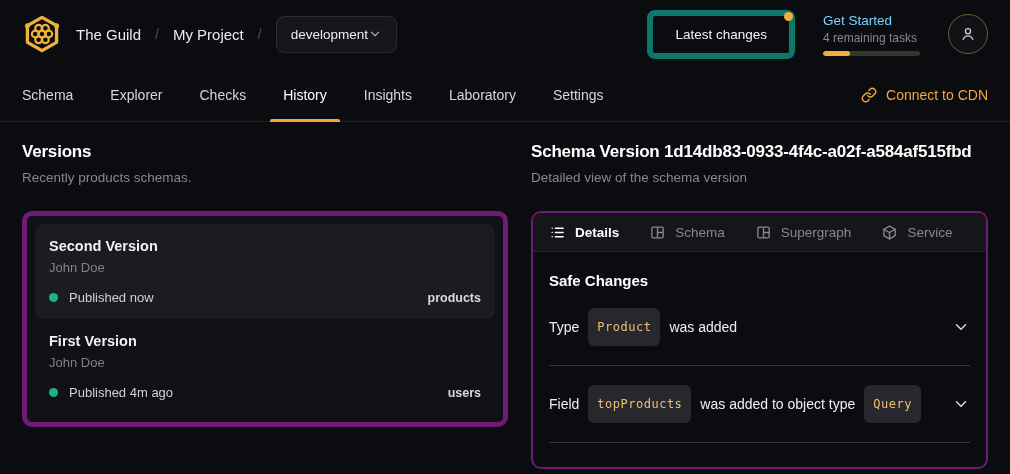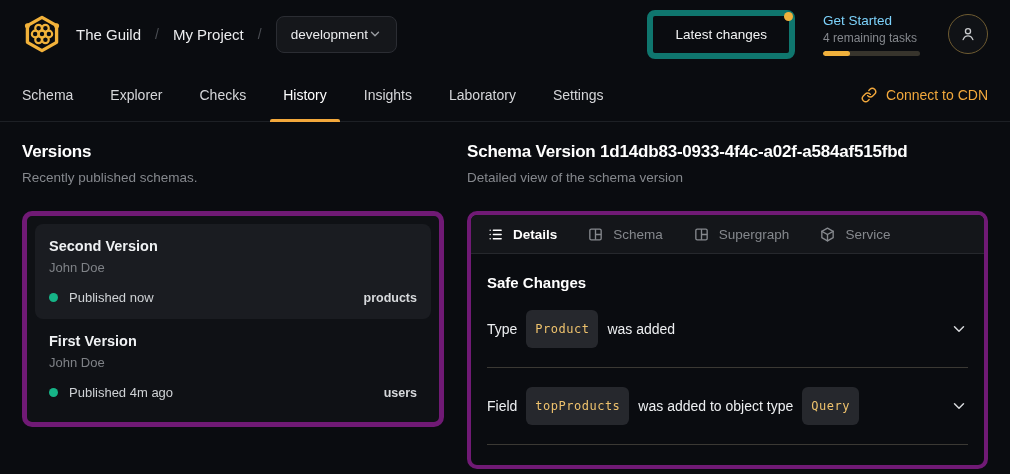--- a/index.html
+++ b/index.html
@@ -47,38 +47,38 @@
   .nav-tab { font-size:14px; font-weight:500; color:#d6d7da; display:flex;
     align-items:center; position:relative; cursor:pointer; }
   .nav-tab.active { color:#fff; }
   .nav-tab.active::after { content:""; position:absolute; left:-13px; right:-13px;
     bottom:-1px; height:3px; background:var(--accent,#f2a83c); border-radius:2px 2px 0 0; }
   .cdn-link { margin-left:auto; display:flex; align-items:center; gap:9px;
     color:var(--accent,#f2a83c); font-size:14px; font-weight:500; cursor:pointer; }
 
   
   .main { display:flex; padding:20px 22px 0; gap:23px; }
-  .col-left { width:422px; flex:none; }
+  .col-left { width:486px; flex:none; }
   .col-right { flex:1; min-width:0; }
   .section-title { font-size:17px; font-weight:700; color:#fff; letter-spacing:-0.2px; }
   .section-sub { font-size:13.5px; color:#85888d; margin-top:8px; }
 
   .versions-card { margin-top:26px; background:#0f1115; border:5px solid #701a75;
     border-radius:10px; padding:8px; }
   .version-item { padding:14px; border-radius:8px; cursor:pointer; }
   .version-item.active { background:#1a1c21; }
   .v-name { font-size:14.5px; font-weight:600; color:#eff1f3; }
   .v-author { font-size:13px; color:#7f8287; margin-top:6px; }
   .v-status { display:flex; align-items:center; margin-top:15px; gap:11px; }
   .v-dot { width:9px; height:9px; border-radius:50%; flex:none;
     background:var(--published_green,#16b487); }
   .v-pub { font-size:13px; color:#cfd2d5; }
   .v-service { margin-left:auto; font-size:12.5px; font-weight:700; color:#d7d9dc; }
 
-  .panel-box { margin-top:26px; border:4px solid #701a75; border-radius:10px;
+  .panel-box { margin-top:26px; border:2px solid #701a75; border-radius:10px;
     min-height:258px; overflow:hidden; }
   .panel-tabs { display:flex; align-items:center; gap:30px; background:#14161a;
     border-bottom:1px solid #26282d; padding:0 16px; height:39px; }
   .p-tab { display:flex; align-items:center; gap:9px; font-size:13.5px;
     color:#85888d; font-weight:500; cursor:pointer; }
   .p-tab.active { color:#fff; font-weight:600; }
   .panel-content { padding:0 16px 16px; }
   .safe-title { font-size:15px; font-weight:700; color:#fff; padding-top:20px; }
   .change-row { display:flex; align-items:center; padding:19px 0;
     border-bottom:1px solid #3b3934; font-size:14px; color:#edeff1; cursor:pointer; }
@@ -157,21 +157,21 @@
       </svg>
     </span>
     <span>Connect to CDN</span>
   </div>
 </div>
 
 <div class="main">
 
   <div class="col-left">
     <div class="section-title">Versions</div>
-    <div class="section-sub">Recently published schemas.</div>
+    <div class="section-sub">Recently products schemas.</div>
 
     <div class="versions-card">
       <div class="version-item active">
         <div class="v-name">Second Version</div>
         <div class="v-author">John Doe</div>
         <div class="v-status">
           <span class="v-dot"></span>
           <span class="v-pub">Published now</span>
           <span class="v-service">products</span>
         </div>

